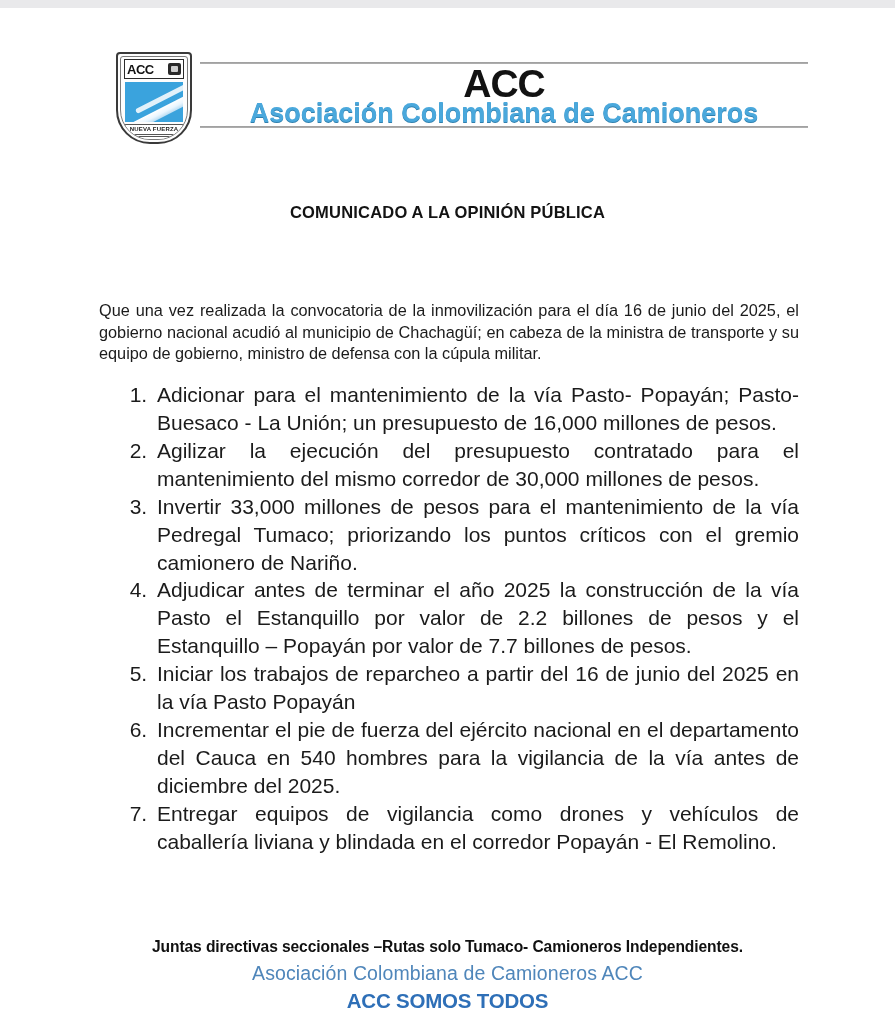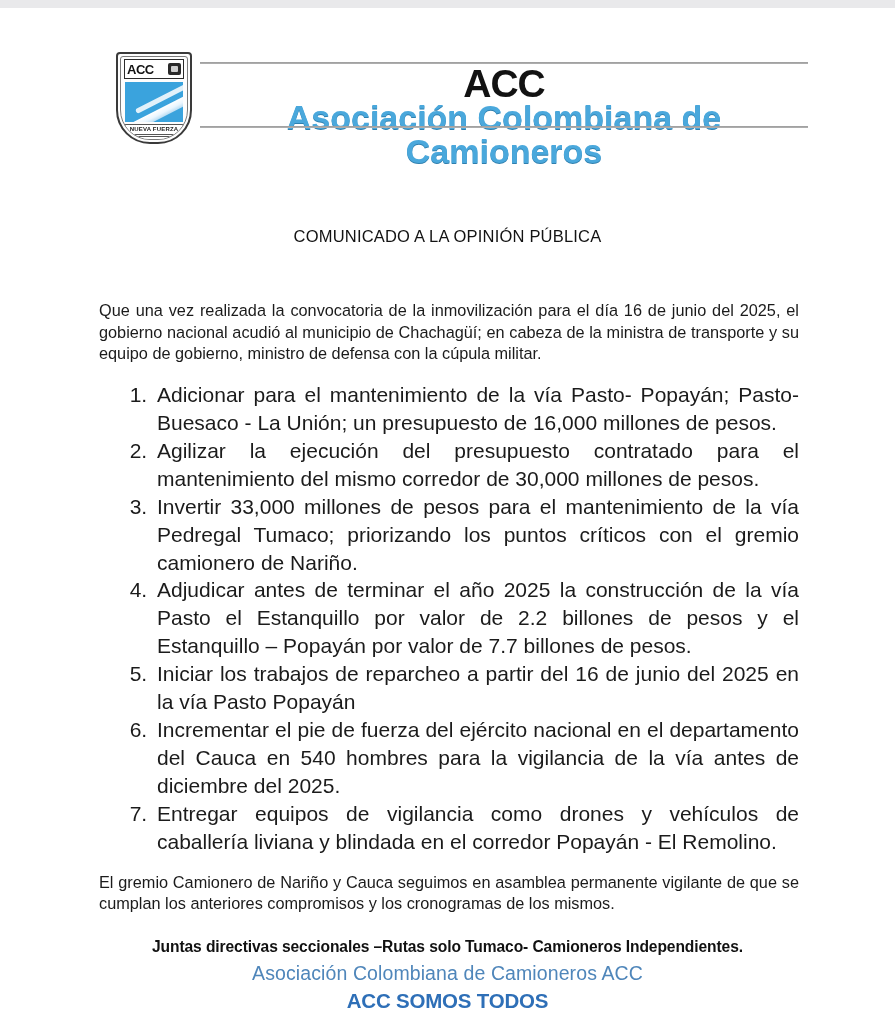--- a/index.html
+++ b/index.html
@@ -169,39 +169,38 @@
     letter-spacing: -1px;
     color: #121212;
     line-height: 1;
   }
   .banner-name {
     position: absolute;
     left: 0;
     right: 0;
     top: 44px;
     text-align: center;
-    font-size: 34px;
+    font-size: 27px;
     font-weight: bold;
     letter-spacing: 0px;
     color: #4aa8dc;
     line-height: 1;
     text-shadow: 0 1px 0 #2e7fae;
   }
 
   
   .doc-title {
     position: absolute;
     top: 203px;
     left: 0; right: 0;
     text-align: center;
     font-size: 16.5px;
-    font-weight: normal;
+    font-weight: bold;
     letter-spacing: 0.2px;
     color: #131313;
-    margin-top: 24px;
   }
   .doc-date {
     position: absolute;
     top: 243px;
     left: 0; right: 0;
     text-align: center;
     font-size: 15.5px;
     font-weight: bold;
     color: #131313;
   }
@@ -313,21 +312,20 @@
     <ol class="commitments">
       <li>Adicionar para el mantenimiento de la vía Pasto- Popayán;  Pasto-  Buesaco - La Unión;  un presupuesto de 16,000 millones de pesos.</li>
       <li>Agilizar la ejecución del presupuesto contratado para el mantenimiento del mismo corredor de 30,000 millones de pesos.</li>
       <li>Invertir 33,000 millones de pesos para el mantenimiento de la vía Pedregal Tumaco; priorizando los puntos críticos con el gremio camionero de Nariño.</li>
       <li> Adjudicar antes de terminar el año 2025 la construcción de la vía Pasto el Estanquillo por valor de 2.2 billones de pesos y el Estanquillo –  Popayán por valor de 7.7 billones de pesos.</li>
       <li>Iniciar los trabajos de reparcheo a partir del 16 de junio del 2025 en la vía Pasto Popayán</li>
       <li>Incrementar el pie de fuerza del ejército nacional en el departamento del Cauca en 540 hombres para la vigilancia de la vía antes de diciembre del 2025.</li>
       <li> Entregar equipos de vigilancia como drones y vehículos de caballería liviana y blindada en el corredor Popayán - El Remolino.</li>
     </ol>
 
-    <p class="para last">El gremio Camionero de Nariño y Cauca seguimos en asamblea permanente vigilante de que se cumplan los anteriores compromisos y los cronogramas de los mismos.</p>
 
   </div>
 
   <div class="footer">
     <div class="foot-line1">Juntas directivas seccionales –Rutas solo Tumaco- Camioneros Independientes.</div>
     <div class="foot-line2">Asociación Colombiana de Camioneros ACC</div>
     <div class="foot-line3">ACC SOMOS TODOS</div>
   </div>
 
 </div>

